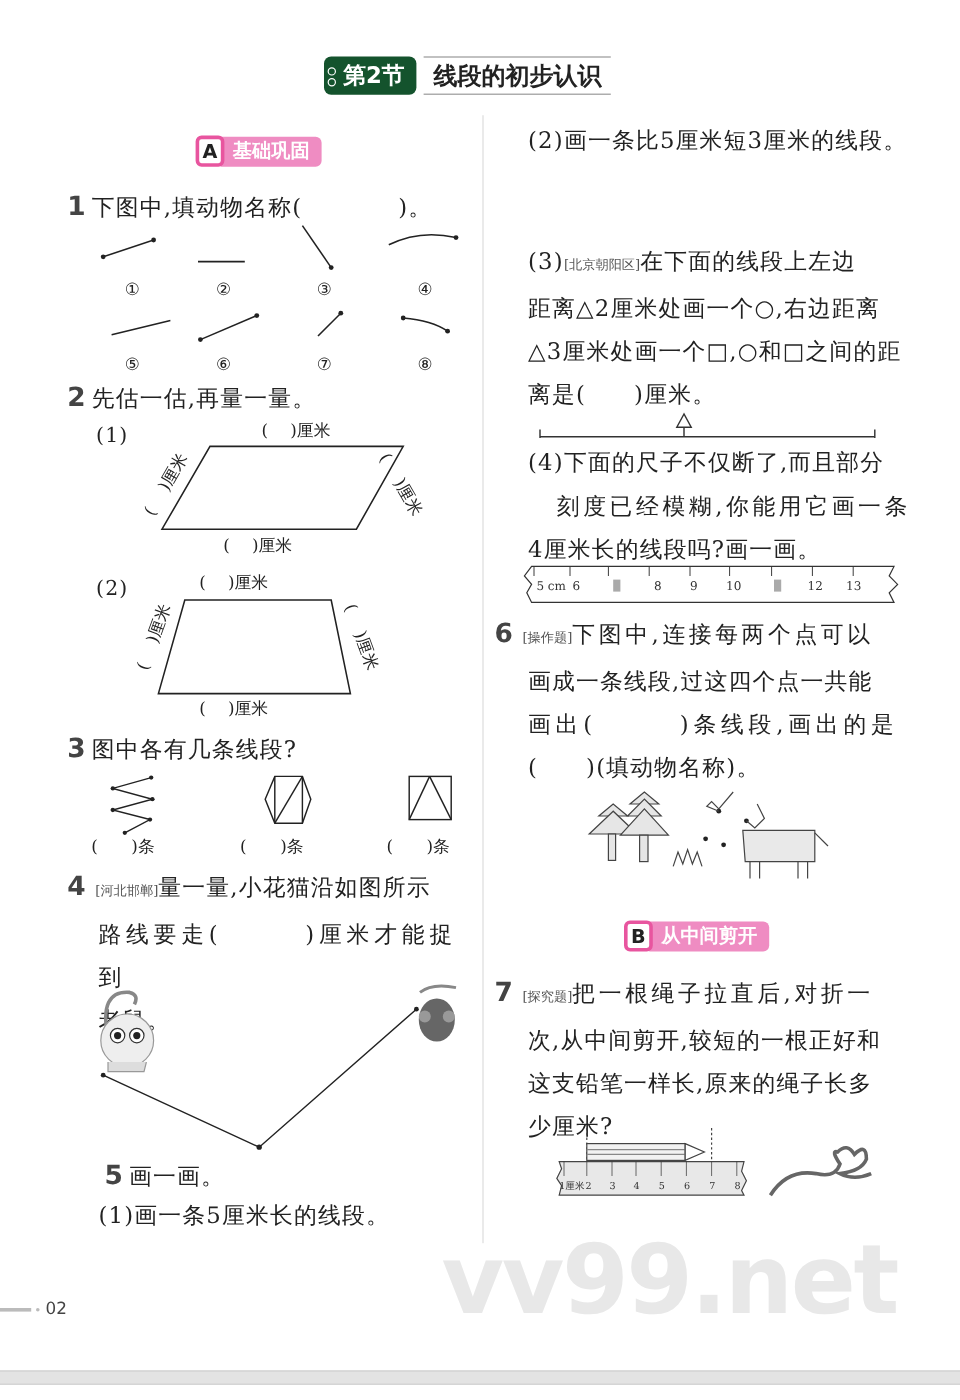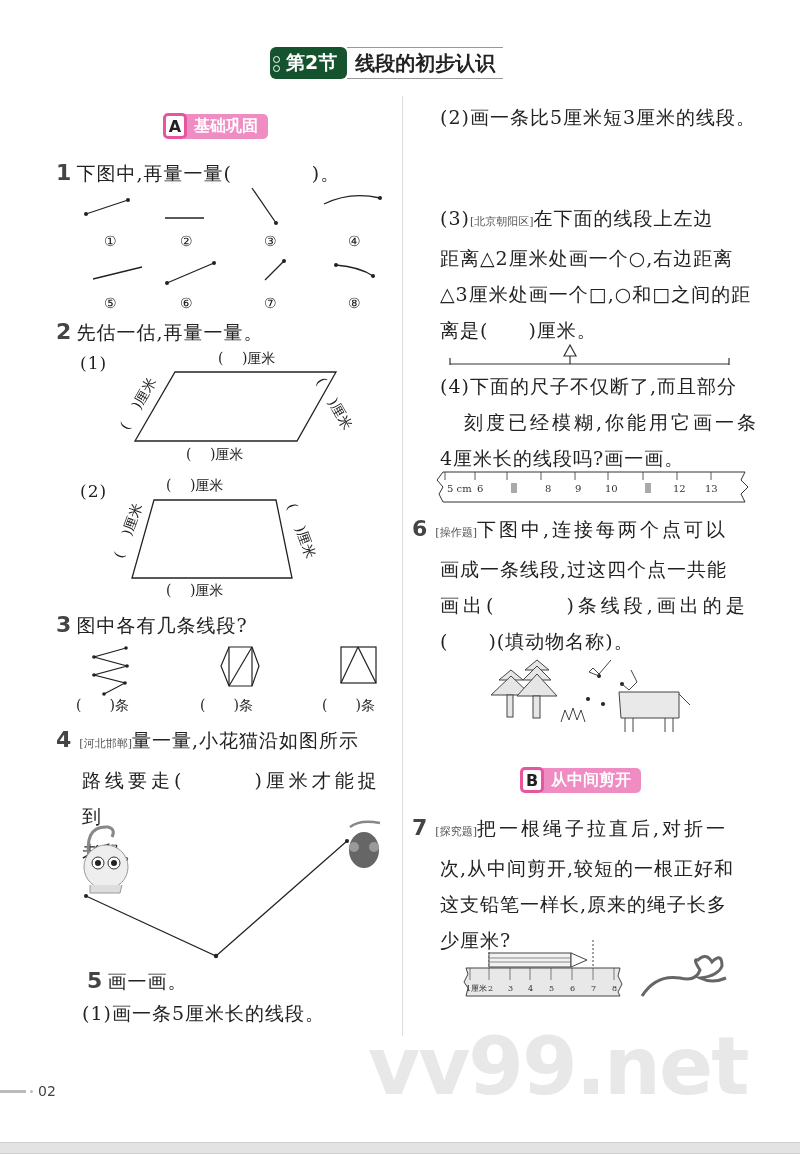--- a/index.html
+++ b/index.html
@@ -2,21 +2,21 @@
 <html><head>
 <meta charset="utf-8">
 <style>
   html,body{margin:0;padding:0;background:#fff;}
   body{width:800px;height:1167px;position:relative;overflow:hidden;font-family:"DejaVu Serif","Liberation Serif",serif;color:#222;}
   .abs{position:absolute;}
   .title-wrap{left:270px;top:46px;height:34px;display:flex;align-items:center;}
   .sec-badge{background:#14532d;color:#fff;font-family:"DejaVu Sans","Liberation Sans",sans-serif;font-weight:bold;font-size:19px;padding:3px 10px 3px 16px;border-radius:6px;position:relative;}
   .sec-badge:before{content:"";position:absolute;left:3px;top:9px;width:5px;height:5px;border-radius:50%;border:1.5px solid #fff;}
   .sec-badge:after{content:"";position:absolute;left:3px;top:18px;width:5px;height:5px;border-radius:50%;border:1.5px solid #fff;}
-  .sec-title{font-family:"DejaVu Sans","Liberation Sans",sans-serif;font-weight:bold;font-size:20px;padding:0 8px;border-top:1.5px solid #999;border-bottom:1.5px solid #999;line-height:30px;margin-left:0;}
+  .sec-title{font-family:"DejaVu Sans","Liberation Sans",sans-serif;font-weight:bold;font-size:20px;padding:0 8px;border-top:1.5px solid #999;border-bottom:1.5px solid #999;line-height:30px;margin-left:6px;}
   .part-badge{display:flex;align-items:center;height:26px;}
   .part-letter{background:#fff;border:3px solid #e8559f;border-radius:5px;width:18px;height:20px;display:flex;align-items:center;justify-content:center;font-family:"DejaVu Sans","Liberation Sans",sans-serif;font-weight:bold;font-size:16px;color:#222;z-index:2;}
   .part-label{background:#ef8cc2;color:#fff;font-family:"DejaVu Sans","Liberation Sans",sans-serif;font-weight:bold;font-size:16px;padding:2px 10px 2px 10px;margin-left:-3px;border-radius:0 5px 5px 0;}
   .divider{left:402px;top:96px;width:1px;height:940px;background:#ddd;}
   .qnum{font-family:"DejaVu Sans","Liberation Sans",sans-serif;font-weight:bold;font-size:22px;color:#444;}
   .qtext{font-size:19px;line-height:36px;letter-spacing:1px;}
   .src{font-size:11px;color:#555;letter-spacing:0;}
   .small{font-size:14px;}
   .pagenum{left:0;top:1083px;font-family:"DejaVu Sans","Liberation Sans",sans-serif;font-size:14px;color:#444;display:flex;align-items:center;}
   .pagenum .bar{width:26px;height:3px;background:#bbb;margin-right:4px;}
@@ -34,21 +34,21 @@
 
 <div class="abs divider"></div>
 
 <div class="abs part-badge" style="left:163px;top:113px;">
   <span class="part-letter">A</span>
   <span class="part-label">基础巩固</span>
 </div>
 
 <div class="abs" style="left:56px;top:155px;">
   <span class="qnum">1</span>
-  <span class="qtext">下图中,再量一量(　　　　)。</span>
+  <span class="qtext">下图中,填动物名称(　　　　)。</span>
 </div>
 <svg class="abs" style="left:60px;top:185px;" width="340" height="130">
   <g stroke="#222" stroke-width="1.3" fill="none">
     <line x1="26" y1="29" x2="68" y2="15"></line>
     <line x1="105" y1="33" x2="144" y2="33"></line>
     <line x1="192" y1="3" x2="216" y2="38"></line>
     <path d="M264 19 Q290 6 320 13"></path>
     <line x1="33" y1="94" x2="82" y2="82"></line>
     <line x1="107" y1="98" x2="154" y2="78"></line>
     <line x1="205" y1="95" x2="224" y2="76"></line>

